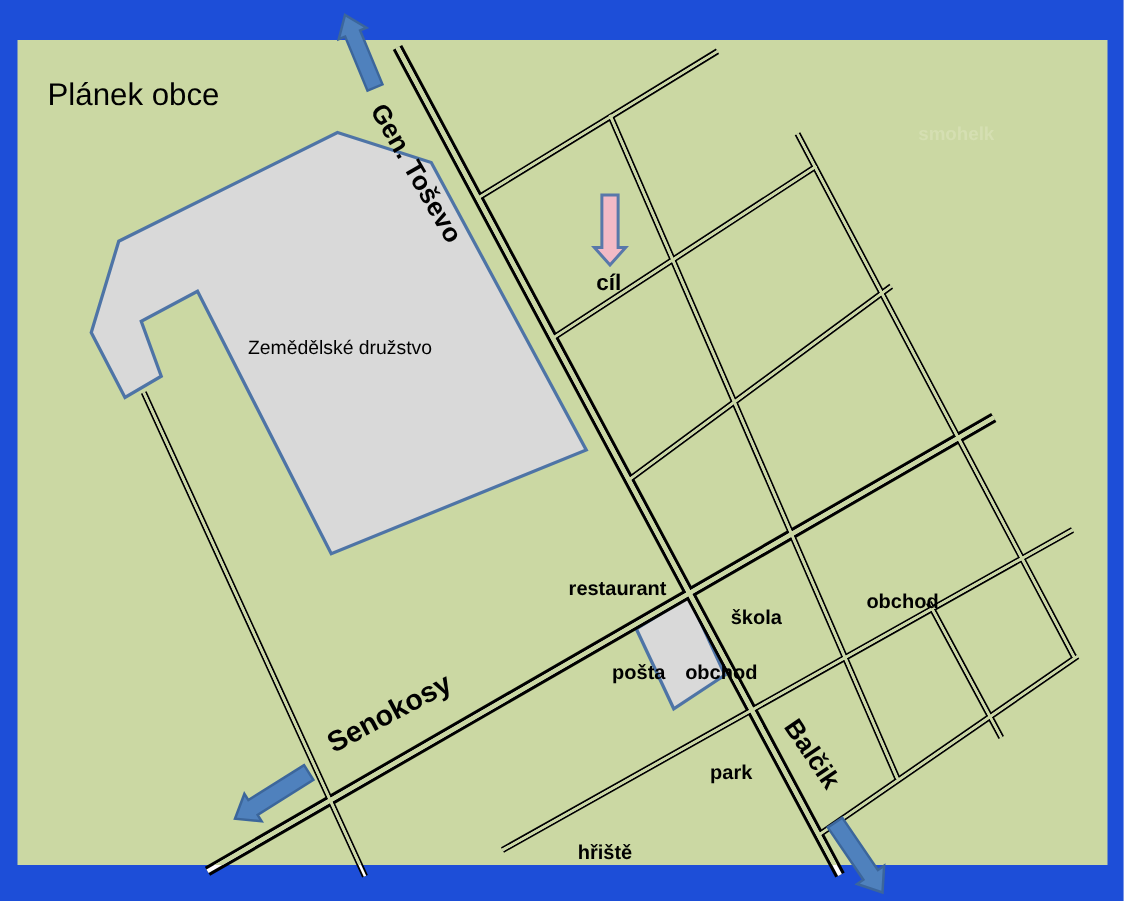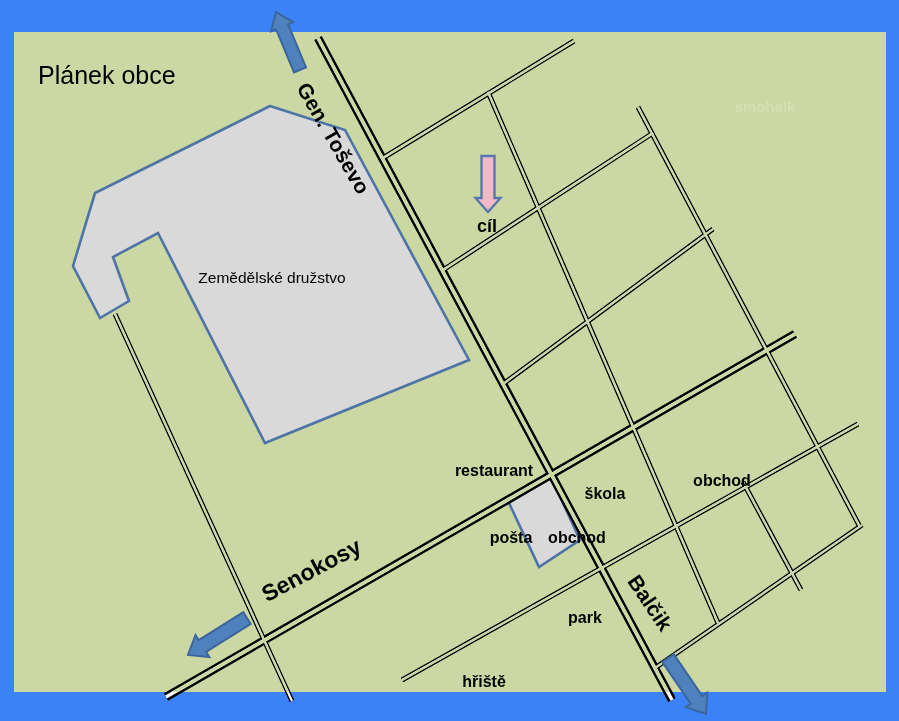--- a/index.html
+++ b/index.html
@@ -1,16 +1,16 @@
 <!DOCTYPE html>
 <html><head>
 <meta charset="utf-8">
 <style>
   html,body{margin:0;padding:0;background:#ffffff;}
-  .stage{position:relative;width:899px;height:721px;background:#3b82f6;overflow:hidden;
+  .stage{position:relative;width:899px;height:721px;background:#1d4ed8;overflow:hidden;
          font-family:"Liberation Sans", sans-serif;}
   svg{display:block;}
   
   .g-casing path{stroke:#000000;fill:none;stroke-linecap:butt;}
   .g-iw path{stroke:#ffffff;fill:none;stroke-linecap:butt;}
   .g-ig path{stroke:#cbd8a3;fill:none;stroke-linecap:butt;}
   .g-casing .m{stroke-width:8.5px;}
   .g-casing .t{stroke-width:5px;}
   .g-iw .m,.g-ig .m{stroke-width:3.4px;}
   .g-iw .t,.g-ig .t{stroke-width:2.1px;}

